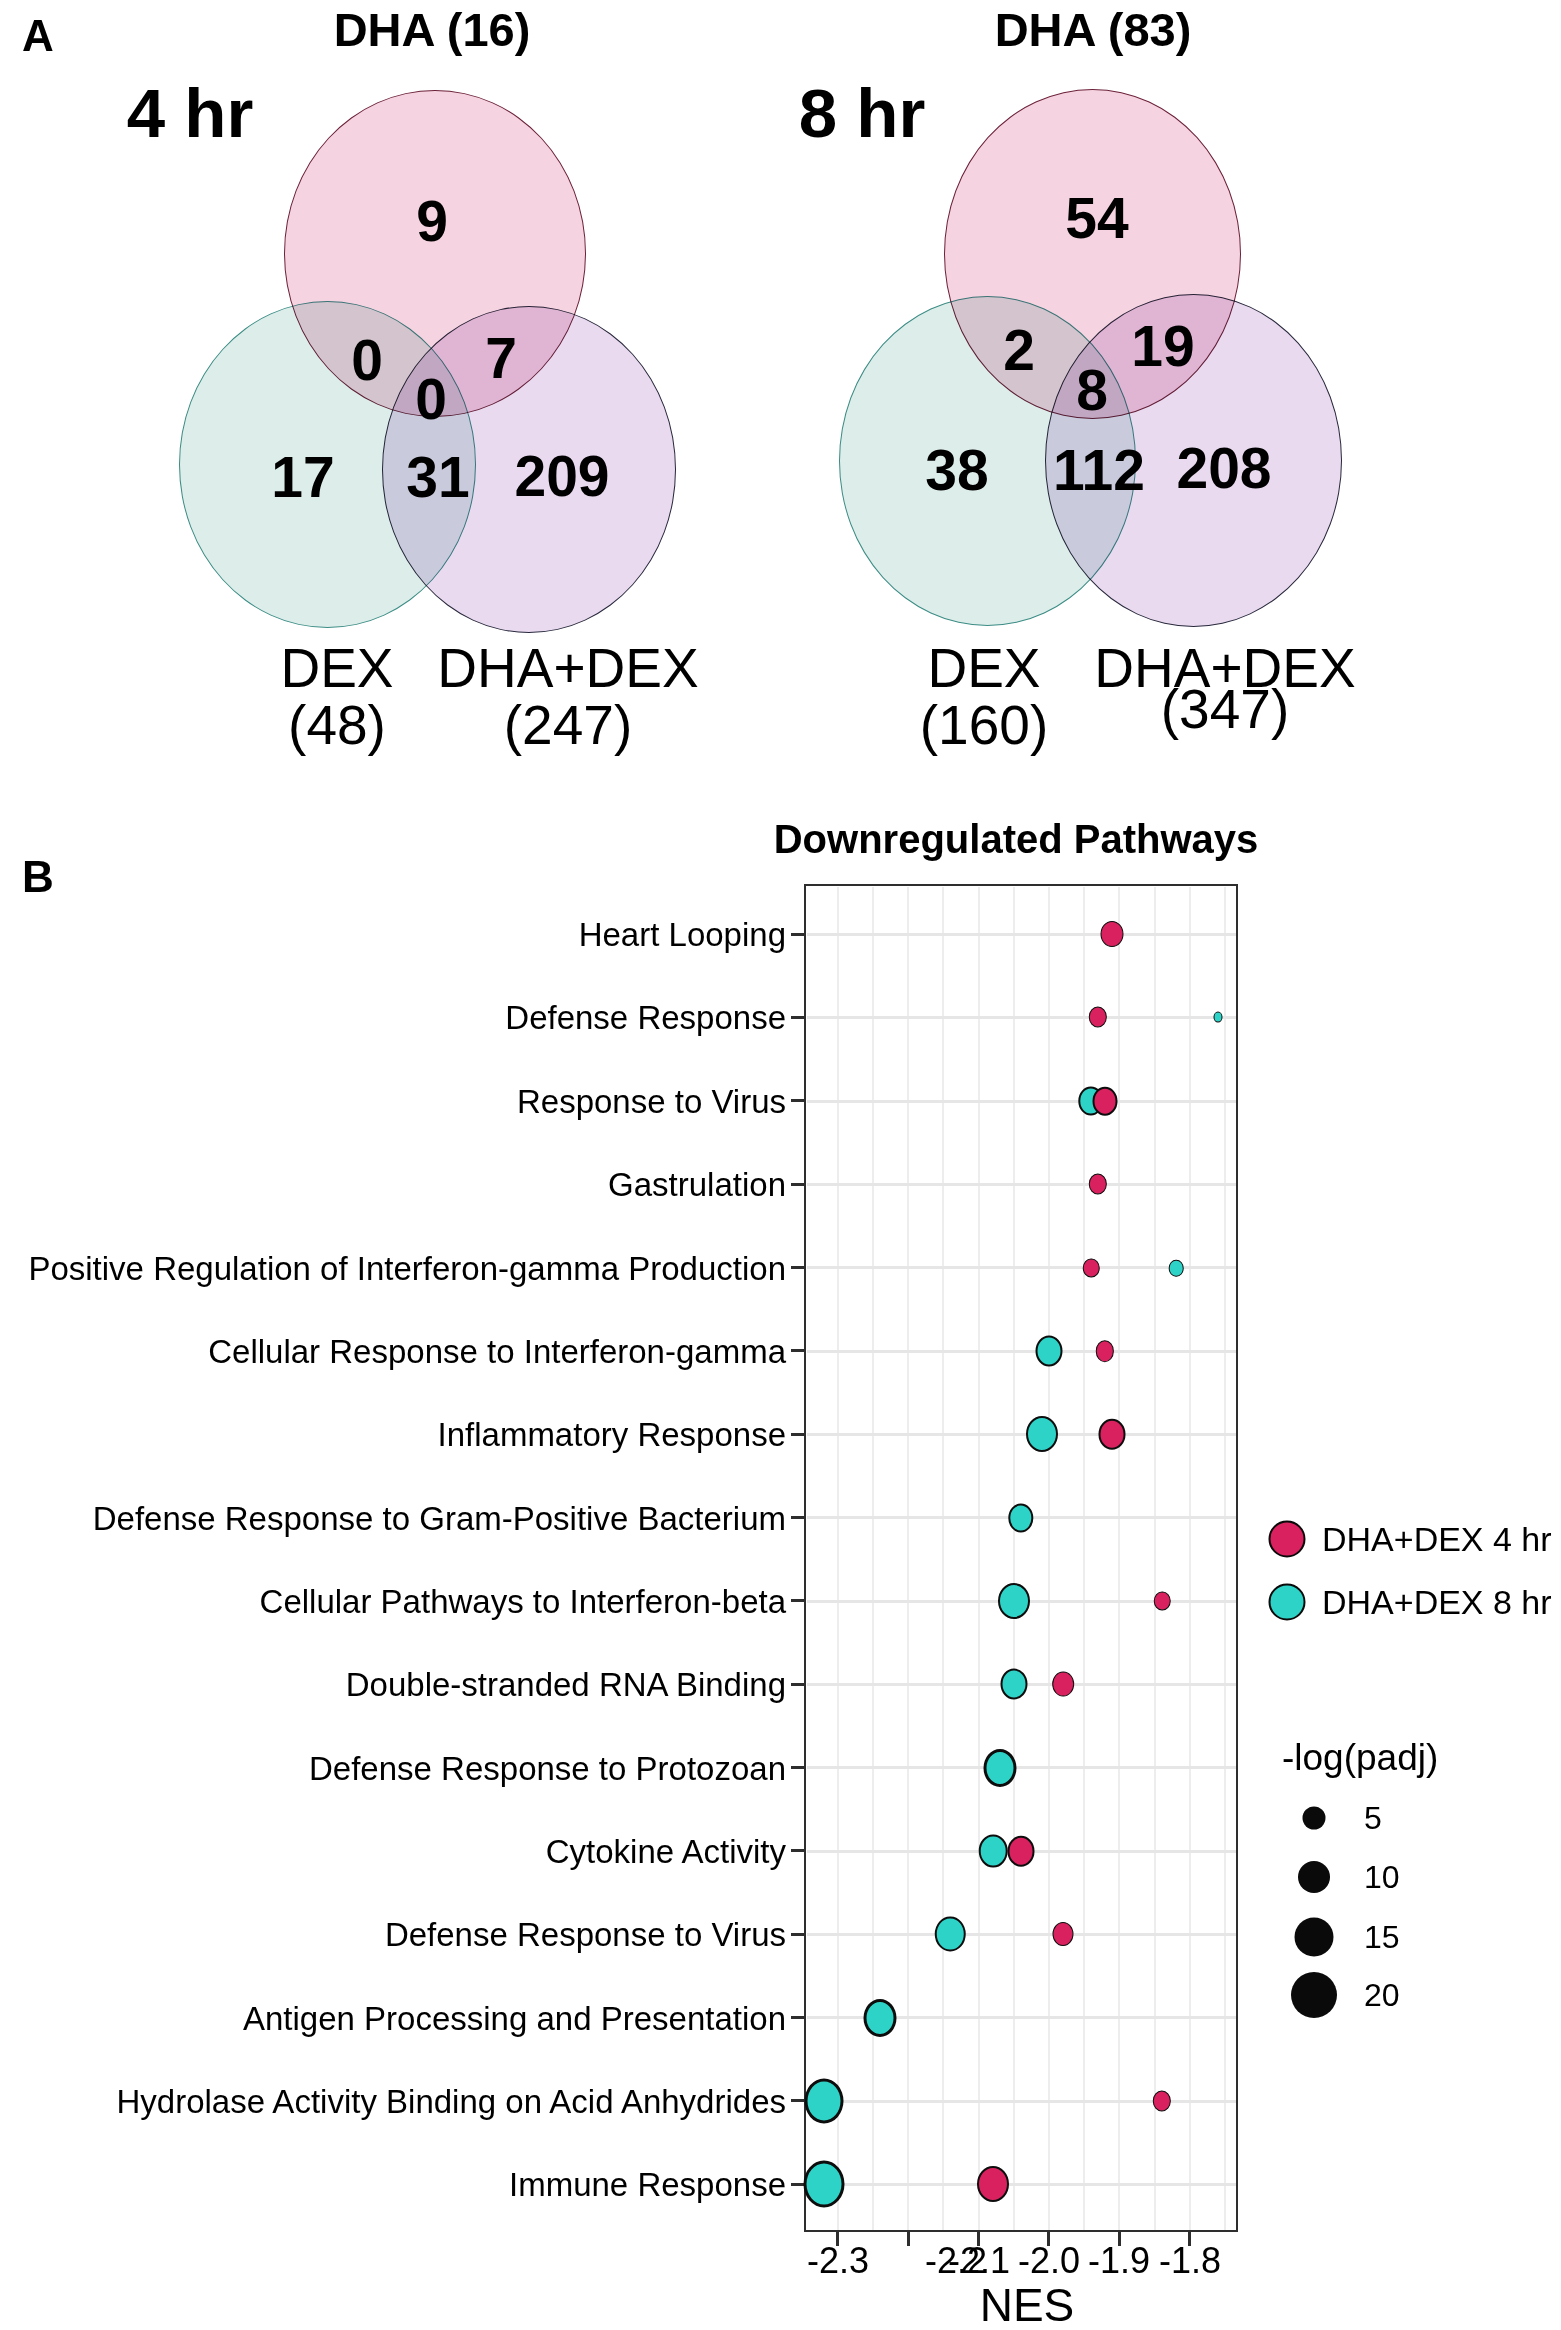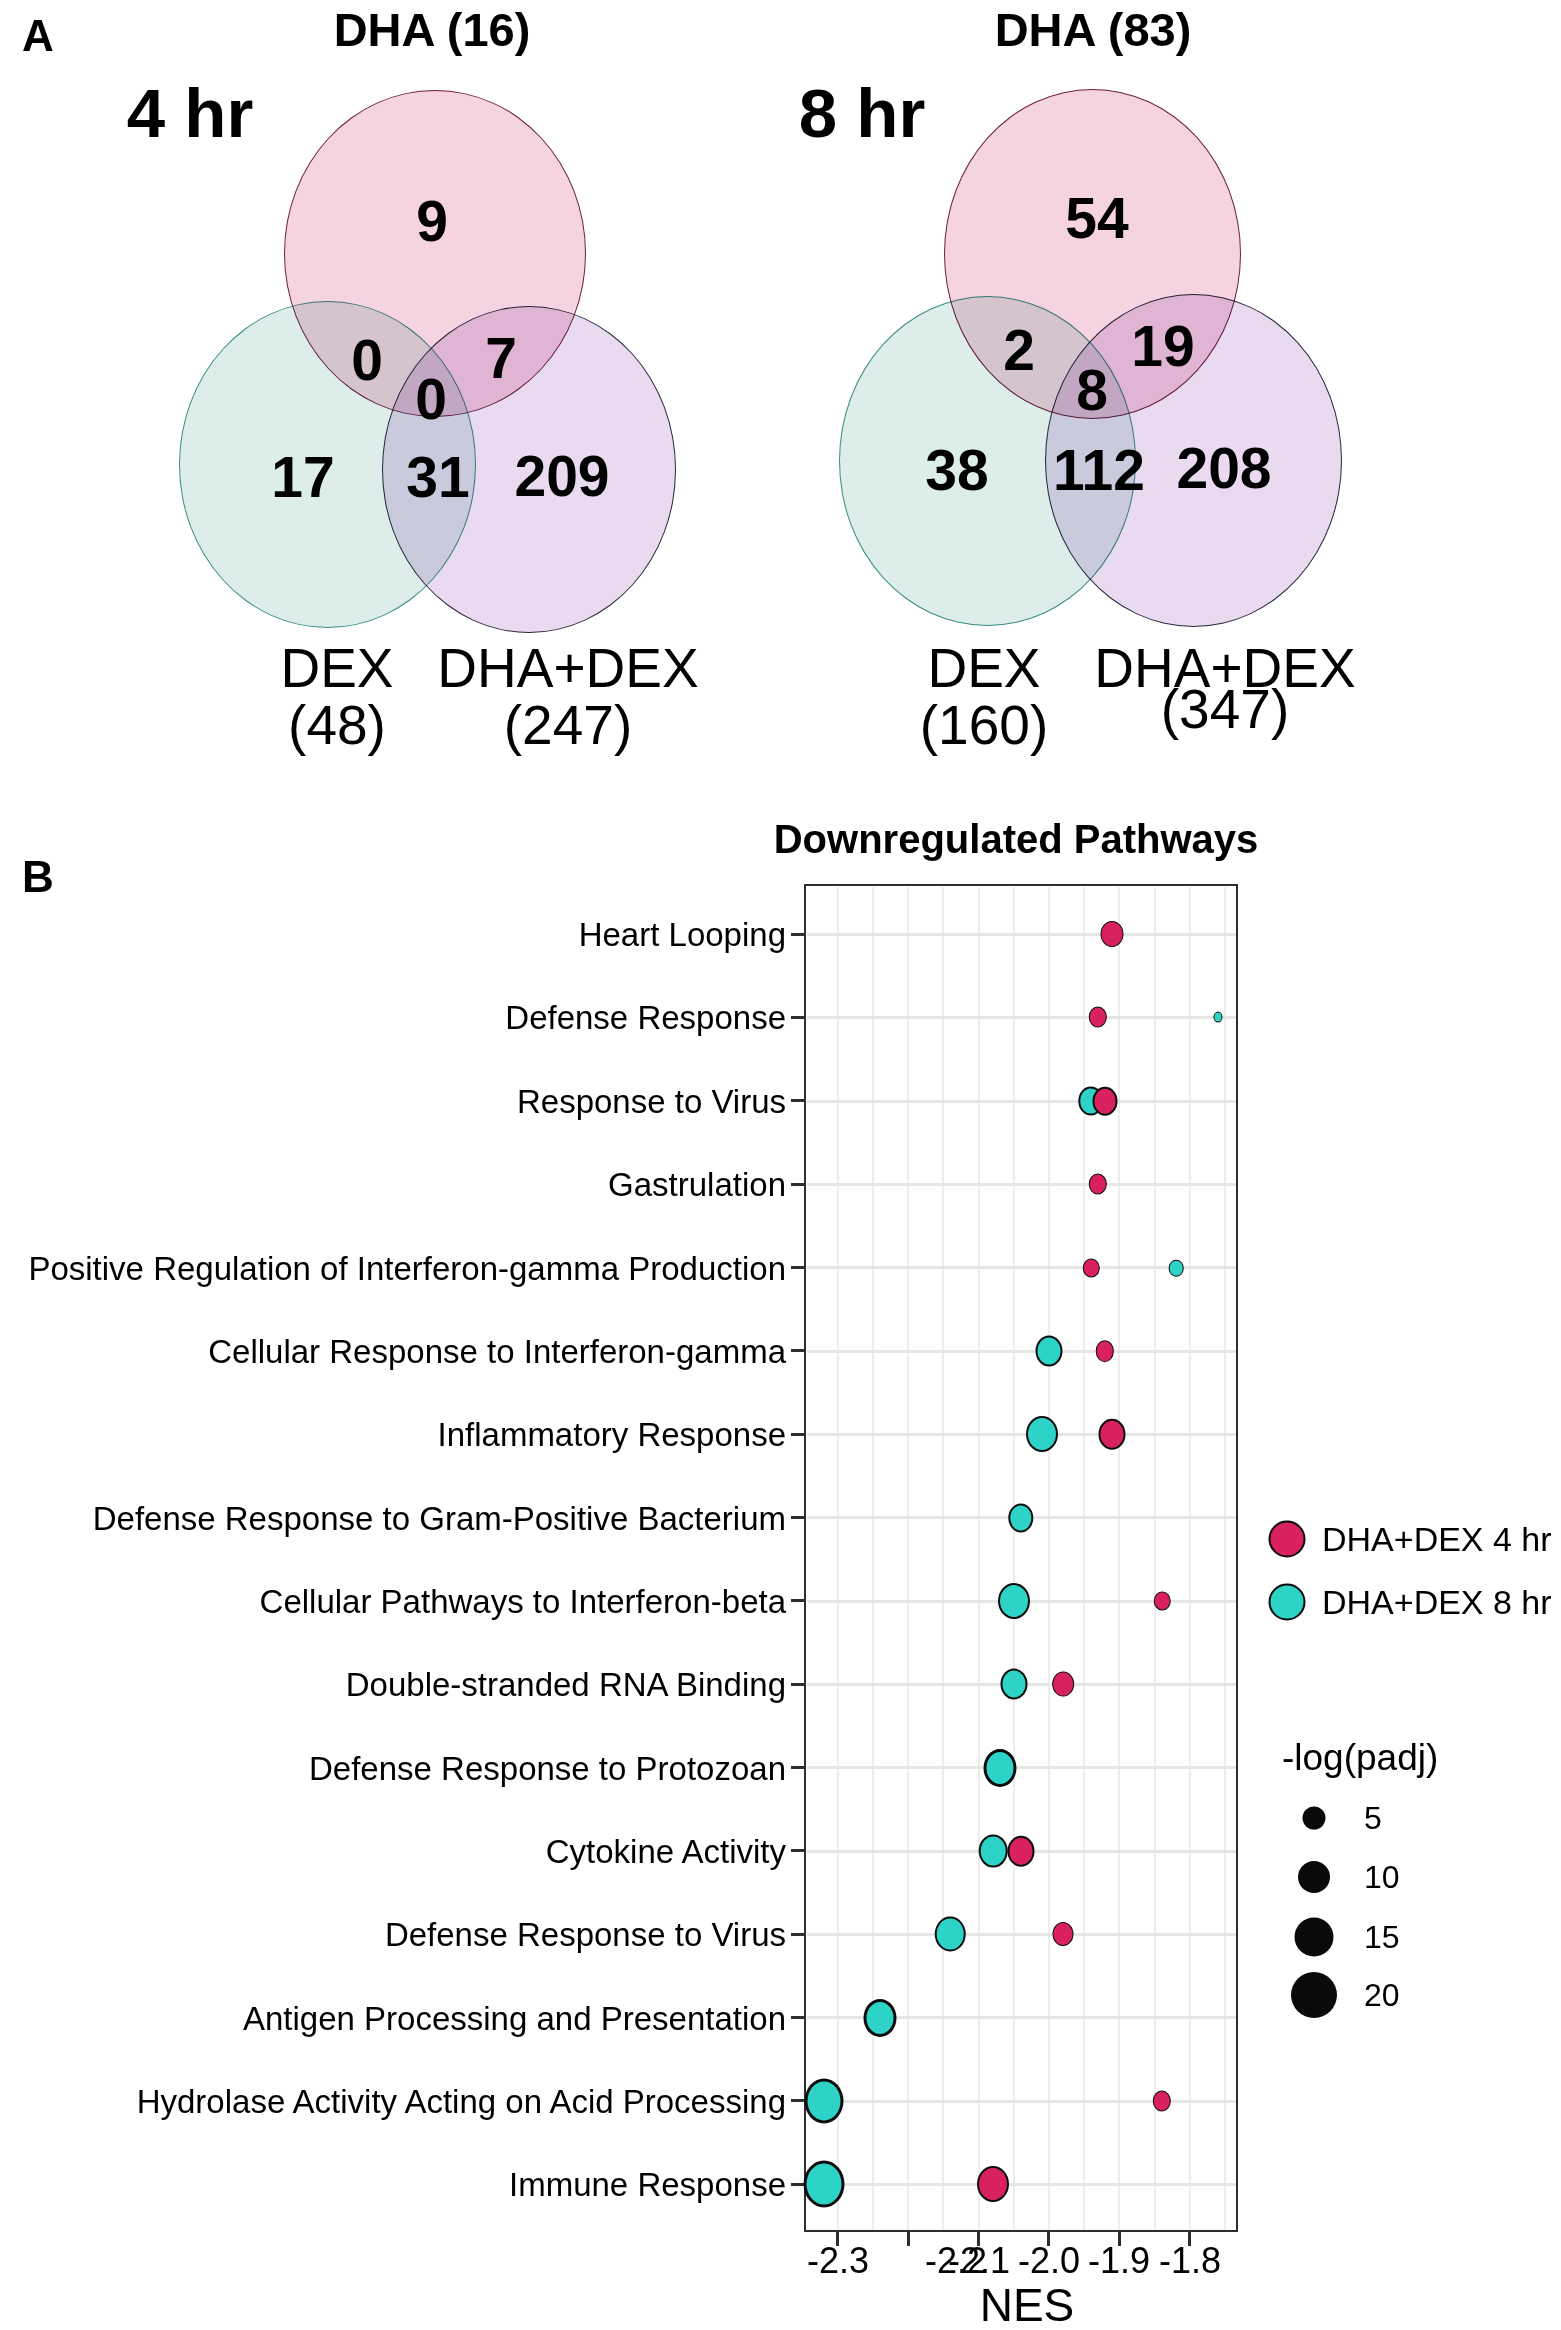--- a/index.html
+++ b/index.html
@@ -124,21 +124,21 @@
     <div class="pathway-label" style="right: 776px; top: 1684px;">Double-stranded RNA Binding</div>
     <div class="tick" style="left: 791px; top: 1683px; width: 13.3px; height: 3.2px;"></div>
     <div class="pathway-label" style="right: 776px; top: 1768px;">Defense Response to Protozoan</div>
     <div class="tick" style="left: 791px; top: 1766px; width: 13.3px; height: 3.2px;"></div>
     <div class="pathway-label" style="right: 776px; top: 1851px;">Cytokine Activity</div>
     <div class="tick" style="left: 791px; top: 1849px; width: 13.3px; height: 3.2px;"></div>
     <div class="pathway-label" style="right: 776px; top: 1934px;">Defense Response to Virus</div>
     <div class="tick" style="left: 791px; top: 1933px; width: 13.3px; height: 3.2px;"></div>
     <div class="pathway-label" style="right: 776px; top: 2018px;">Antigen Processing and Presentation</div>
     <div class="tick" style="left: 791px; top: 2016px; width: 13.3px; height: 3.2px;"></div>
-    <div class="pathway-label" style="right: 776px; top: 2101px;">Hydrolase Activity Acting on Acid Processing</div>
+    <div class="pathway-label" style="right: 776px; top: 2101px;">Hydrolase Activity Binding on Acid Anhydrides</div>
     <div class="tick" style="left: 791px; top: 2099px; width: 13.3px; height: 3.2px;"></div>
     <div class="pathway-label" style="right: 776px; top: 2184px;">Immune Response</div>
     <div class="tick" style="left: 791px; top: 2183px; width: 13.3px; height: 3.2px;"></div>
     <div class="tick" style="left: 836px; top: 2232px; width: 3.2px; height: 14px;"></div>
     <div class="x-tick-label" style="left: 838px; top: 2243px;">-2.3</div>
     <div class="tick" style="left: 907px; top: 2232px; width: 3.2px; height: 14px;"></div>
     <div class="x-tick-label" style="left: 908px; top: 2243px; margin-left: 48px;">-2.2</div>
     <div class="tick" style="left: 977px; top: 2232px; width: 3.2px; height: 14px;"></div>
     <div class="x-tick-label" style="left: 979px; top: 2243px;">-2.1</div>
     <div class="tick" style="left: 1047px; top: 2232px; width: 3.2px; height: 14px;"></div>

